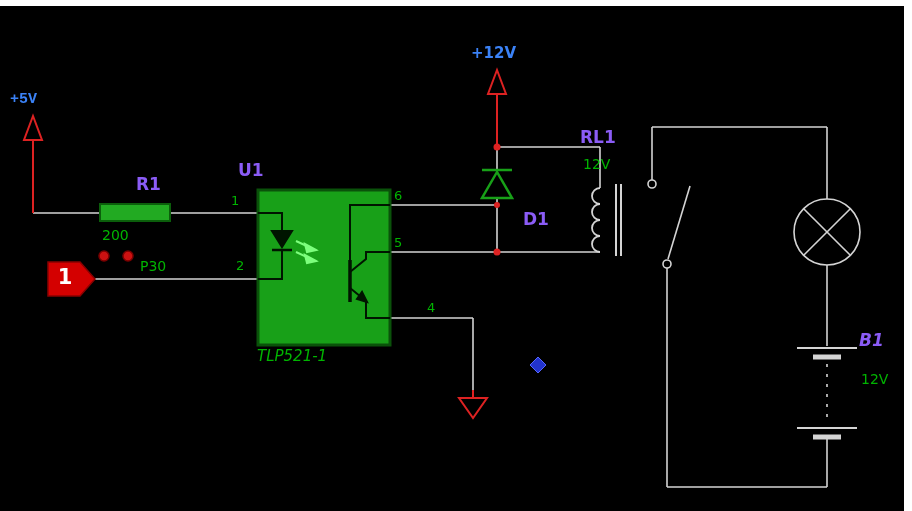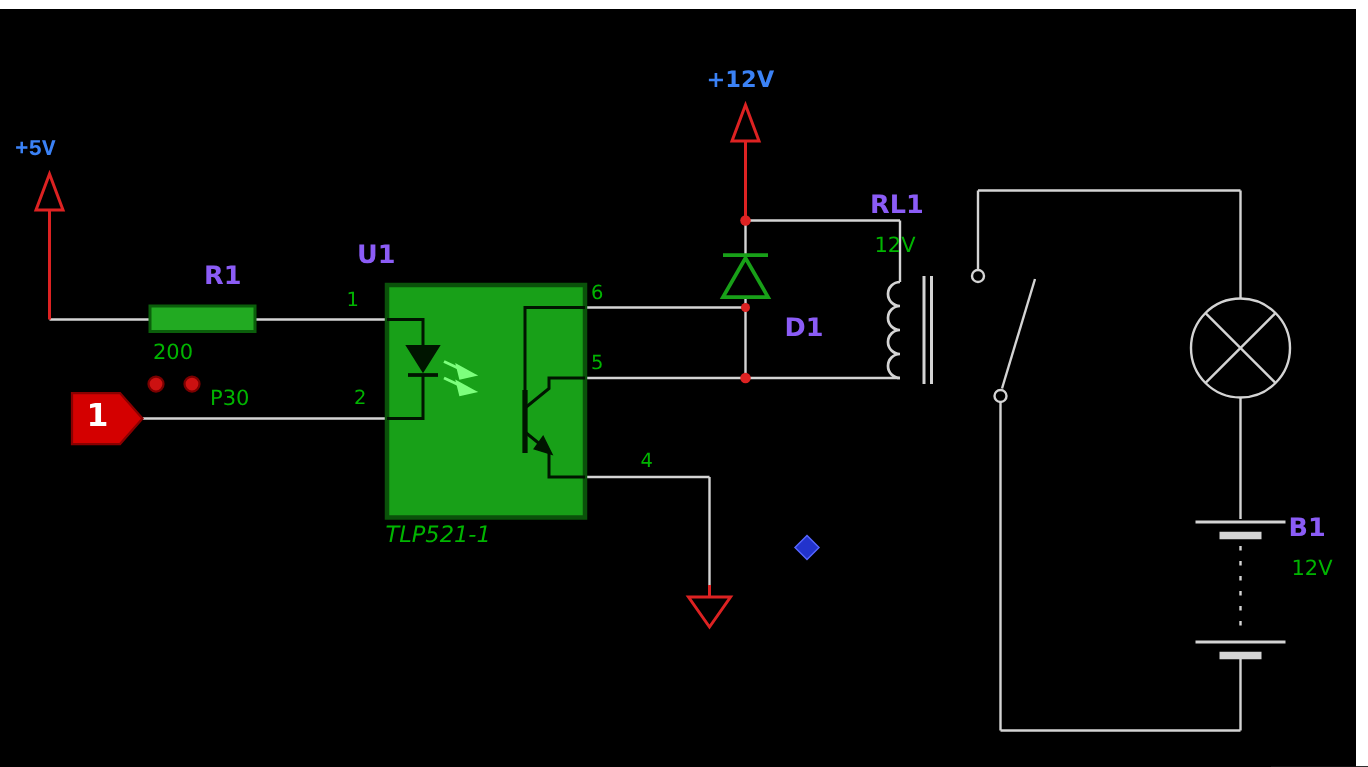--- a/index.html
+++ b/index.html
@@ -160,18 +160,18 @@
   <div class="lbl lbl-pin" style="left:394px;top:189px;">6</div>
   <div class="lbl lbl-pin" style="left:394px;top:236px;">5</div>
   <div class="lbl lbl-pin" style="left:427px;top:301px;">4</div>
 
   <div class="lbl lbl-pwr" style="left:471px;top:46px;">+12V</div>
   <div class="lbl lbl-ref" style="left:523px;top:211px;">D1</div>
 
   <div class="lbl lbl-ref" style="left:580px;top:129px;">RL1</div>
   <div class="lbl lbl-val" style="left:583px;top:157px;">12V</div>
 
-  <div class="lbl lbl-ref" style="left:859px;top:344px;">B1</div>
+  <div class="lbl lbl-ref" style="left:859px;top:332px;font-style:italic;">B1</div>
   <div class="lbl lbl-val" style="left:861px;top:372px;">12V</div>
 
   <div class="edge-strip strip-top"></div>
   <div class="edge-strip strip-right"></div>
 </div>
 
 </body></html>

